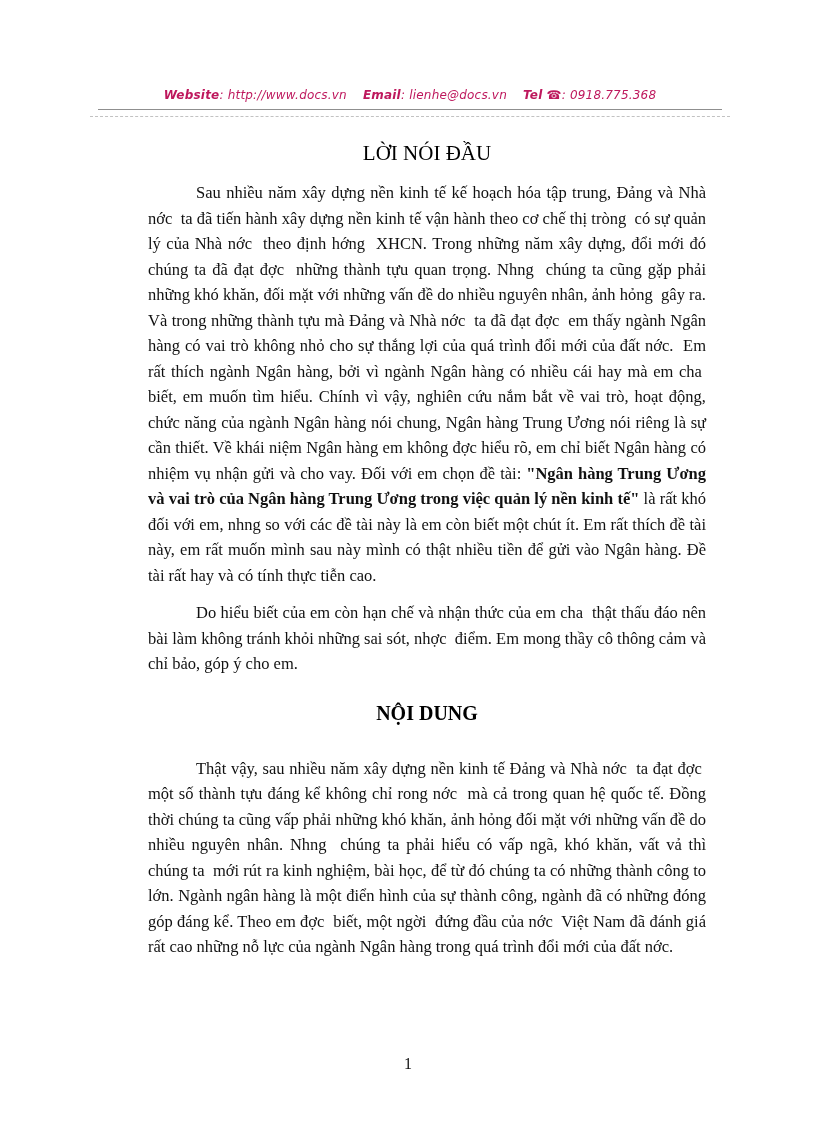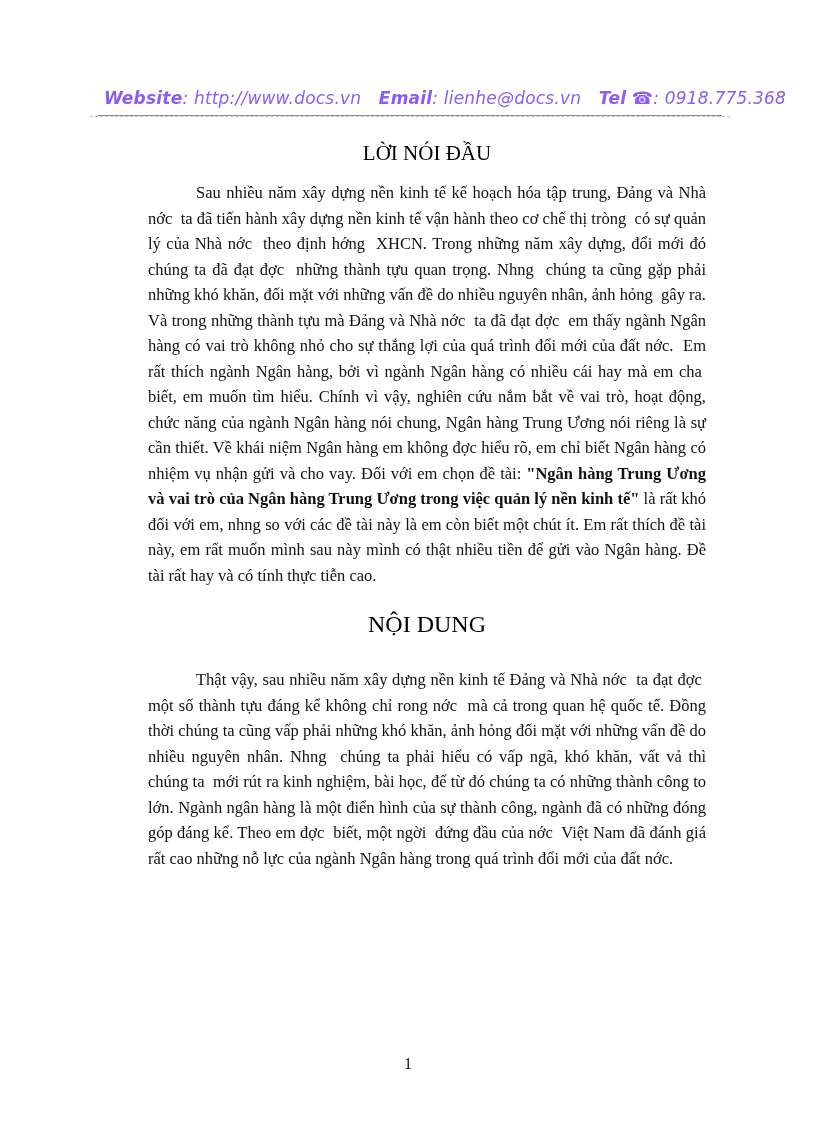--- a/index.html
+++ b/index.html
@@ -14,23 +14,23 @@
   }
   
   .page-header {
     position: absolute;
     left: 98px;
     top: 88px;
     width: 624px;
     text-align: center;
     font-family: "DejaVu Sans", "Liberation Sans", sans-serif;
     font-style: italic;
-    font-size: 17px;
+    font-size: 12px;
     letter-spacing: 0.2px;
-    color: #8b5cf6;
+    color: #be185d;
     padding-bottom: 7px;
     border-bottom: 1px solid #8f8f8f;
     white-space: nowrap;
   }
   .page-header .hgroup { margin: 0 6px; }
   .page-header .hlabel { font-weight: bold; }
   .header-rule2 {
     position: absolute;
     left: 90px;
     top: 116px;
@@ -53,22 +53,22 @@
     font-size: 21px;
     font-weight: normal;
     line-height: 30px;
     margin: 0 0 4px 0;
     color: #000000;
   }
   .content p { margin: 12px; text-indent: 48px; }
   .bold-run { font-weight: bold; }
   .section-heading {
     text-align: center;
-    font-size: 24px;
-    font-weight: normal;
+    font-size: 20px;
+    font-weight: bold;
     line-height: 30px;
     margin: 21px 0 28px 0;
     color: #000000;
   }
   .page-number {
     position: absolute;
     left: 0;
     top: 1055px;
     width: 100%;
     text-align: center;
@@ -87,20 +87,21 @@
     <span class="hgroup"><span class="hlabel">Tel</span> <span>☎</span><span>: 0918.775.368</span></span>
   </div>
   <div class="header-rule2"></div>
 
   <div class="content">
 
     <h1 class="doc-title">LỜI NÓI ĐẦU</h1>
 
     <p><span>Sau nhiều năm xây dựng nền kinh tế kế hoạch hóa tập trung, Đảng và Nhà nớc&nbsp; ta đã tiến hành xây dựng nền kinh tế vận hành theo cơ chế thị tròng&nbsp; có sự quản lý của Nhà nớc&nbsp; theo định hớng&nbsp; XHCN. Trong những năm xây dựng, đổi mới đó chúng ta đã đạt đợc&nbsp; những thành tựu quan trọng. Nhng&nbsp; chúng ta cũng gặp phải những khó khăn, đối mặt với những vấn đề do nhiều nguyên nhân, ảnh hỏng&nbsp; gây ra. Và trong những thành tựu mà Đảng và Nhà nớc&nbsp; ta đã đạt đợc&nbsp; em thấy ngành Ngân hàng có vai trò không nhỏ cho sự thắng lợi của quá trình đổi mới của đất nớc.&nbsp; Em rất thích ngành Ngân hàng, bởi vì ngành Ngân hàng có nhiều cái hay mà em cha&nbsp; biết, em muốn tìm hiểu. Chính vì vậy, nghiên cứu nắm bắt về vai trò, hoạt động, chức năng của ngành Ngân hàng nói chung, Ngân hàng Trung Ương nói riêng là sự cần thiết. Về khái niệm Ngân hàng em không đợc hiểu rõ, em chỉ biết Ngân hàng có nhiệm vụ nhận gửi và cho vay. Đối với em chọn đề tài: </span><span class="bold-run">"Ngân hàng Trung Ương và vai trò của Ngân hàng Trung Ương trong việc quản lý nền kinh tế"</span><span> là rất khó đối với em, nhng so với các đề tài này là em còn biết một chút ít. Em rất thích đề tài này, em rất muốn mình sau này mình có thật nhiều tiền để gửi vào Ngân hàng. Đề tài rất hay và có tính thực tiễn cao.</span></p>
 
+    <p>Do hiểu biết của em còn hạn chế và nhận thức của em cha&nbsp; thật thấu đáo nên bài làm không tránh khỏi những sai sót, nhợc&nbsp; điểm. Em mong thầy cô thông cảm và chỉ bảo, góp ý cho em.</p>
 
     <h2 class="section-heading">NỘI DUNG</h2>
 
     <p>Thật vậy, sau nhiều năm xây dựng nền kinh tế Đảng và Nhà nớc&nbsp; ta đạt đợc&nbsp; một số thành tựu đáng kể không chỉ rong nớc&nbsp; mà cả trong quan hệ quốc tế. Đồng thời chúng ta cũng vấp phải những khó khăn, ảnh hỏng đối mặt với những vấn đề do nhiều nguyên nhân. Nhng&nbsp; chúng ta phải hiểu có vấp ngã, khó khăn, vất vả thì chúng ta&nbsp; mới rút ra kinh nghiệm, bài học, để từ đó chúng ta có những thành công to lớn. Ngành ngân hàng là một điển hình của sự thành công, ngành đã có những đóng góp đáng kể. Theo em đợc&nbsp; biết, một ngời&nbsp; đứng đầu của nớc&nbsp; Việt Nam đã đánh giá rất cao những nỗ lực của ngành Ngân hàng trong quá trình đổi mới của đất nớc.</p>
 
   </div>
 
   <div class="page-number">1</div>
 
 </div>

